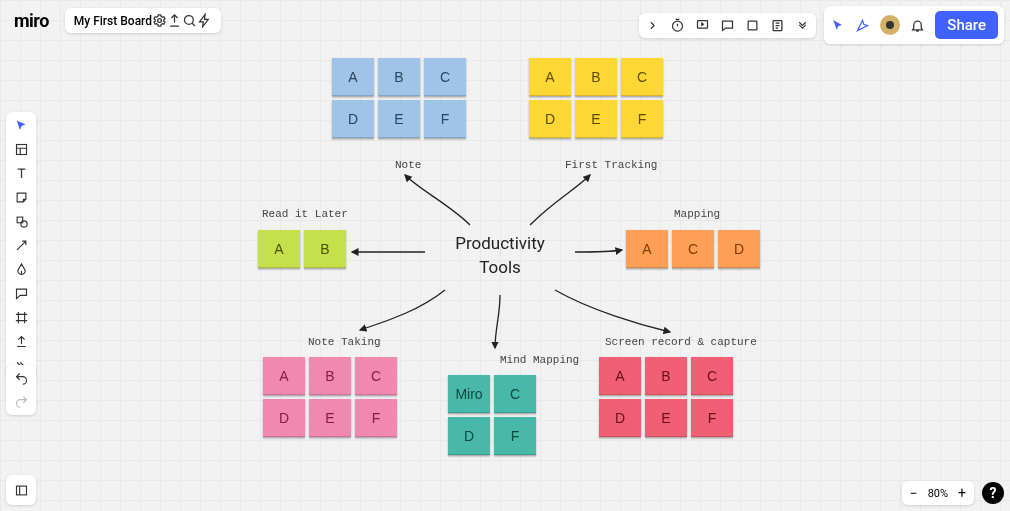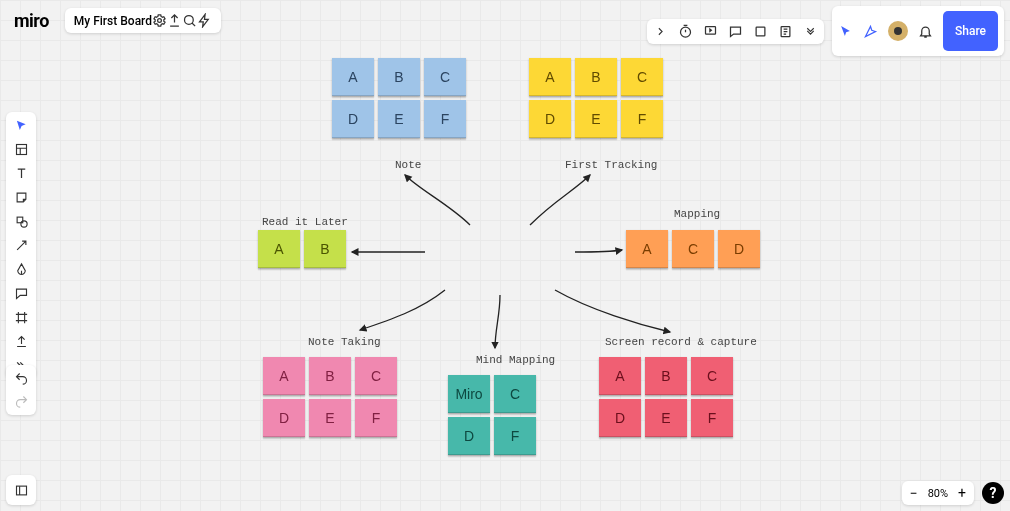--- a/index.html
+++ b/index.html
@@ -4,21 +4,21 @@
 <style>
 *{box-sizing:border-box;margin:0;padding:0;font-family:-apple-system,BlinkMacSystemFont,"Segoe UI",Roboto,sans-serif}
 body{width:1010px;height:511px;overflow:hidden;background:#f2f2f2;background-image:linear-gradient(#e9e9e9 1px,transparent 1px),linear-gradient(90deg,#e9e9e9 1px,transparent 1px);background-size:20px 20px;position:relative}
 .topbar{position:absolute;top:6px;left:6px;display:flex;align-items:center;gap:8px}
 .logo{font-size:18px;font-weight:700;letter-spacing:-.5px;padding:4px 8px}
 .board-pill{background:#fff;border-radius:6px;box-shadow:0 1px 3px rgba(0,0,0,.15);display:flex;align-items:center;padding:5px 9px;font-size:12px}
 .board-pill .title{font-weight:500}
 .icon{width:15px;height:15px;display:inline-flex;align-items:center;justify-content:center;color:#333;cursor:pointer}
 .topright{position:absolute;top:6px;right:6px;display:flex;gap:8px;align-items:center}
 .tr-group{background:#fff;border-radius:6px;box-shadow:0 1px 3px rgba(0,0,0,.15);display:flex;align-items:center;padding:5px 6px;gap:10px}
-.share-btn{background:#4262ff;color:#fff;border:none;border-radius:5px;padding:13px 12px;font-size:12px;font-weight:500;cursor:pointer}
+.share-btn{background:#4262ff;color:#fff;border:none;border-radius:5px;padding:5px 12px;font-size:15px;font-weight:500;cursor:pointer}
 .avatar{width:20px;height:20px;border-radius:50%;background:#d4b068;display:flex;align-items:center;justify-content:center}
 .avatar::after{content:"";width:8px;height:8px;border-radius:50%;background:#333}
 .left-toolbar{position:absolute;left:6px;top:112px;width:30px;background:#fff;border-radius:6px;box-shadow:0 1px 3px rgba(0,0,0,.15);display:flex;flex-direction:column;align-items:center;padding:6px 0;gap:9px}
 .left-toolbar .icon{width:15px;height:15px}
 .history-bar{position:absolute;left:6px;top:365px;width:30px;background:#fff;border-radius:6px;box-shadow:0 1px 3px rgba(0,0,0,.15);display:flex;flex-direction:column;align-items:center;padding:6px 0;gap:8px}
 .bottom-left{position:absolute;left:6px;bottom:6px;width:30px;height:30px;background:#fff;border-radius:6px;box-shadow:0 1px 3px rgba(0,0,0,.15);display:flex;align-items:center;justify-content:center}
 .bottom-right{position:absolute;right:6px;bottom:6px;display:flex;align-items:center;gap:8px}
 .zoom{background:#fff;border-radius:6px;box-shadow:0 1px 3px rgba(0,0,0,.15);display:flex;align-items:center;padding:4px 8px;gap:10px;font-size:11px}
 .help{width:22px;height:22px;border-radius:50%;background:#000;color:#fff;display:flex;align-items:center;justify-content:center;font-size:14px;font-weight:700}
 .canvas{position:absolute;inset:0;pointer-events:none}
@@ -235,61 +235,63 @@
       <path d="M470 225 C450 205,420 190,405 175"></path>
       <path d="M530 225 C555 200,575 190,590 175"></path>
       <path d="M425 252 C400 252,375 252,352 252"></path>
       <path d="M575 252 C595 252,610 252,622 250"></path>
       <path d="M445 290 C420 310,390 320,360 330"></path>
       <path d="M500 295 C500 315,495 330,495 348"></path>
       <path d="M555 290 C590 310,640 325,670 332"></path>
     </g>
   </svg>
 
+  <div class="center-label" style="white-space:pre-line"><span>Productivity
+Tools</span></div>
 
   <div id="groups-host">
       <div class="group-label" style="left: 395px; top: 159px;">Note</div>
       <div class="sticky-grid g3" style="left: 332px; top: 58px;">
         <div class="sticky blue">A</div>
         <div class="sticky blue">B</div>
         <div class="sticky blue">C</div>
         <div class="sticky blue">D</div>
         <div class="sticky blue">E</div>
         <div class="sticky blue">F</div>
       </div>
       <div class="group-label" style="left: 565px; top: 159px;">First Tracking</div>
       <div class="sticky-grid g3" style="left: 529px; top: 58px;">
         <div class="sticky yellow">A</div>
         <div class="sticky yellow">B</div>
         <div class="sticky yellow">C</div>
         <div class="sticky yellow">D</div>
         <div class="sticky yellow">E</div>
         <div class="sticky yellow">F</div>
       </div>
-      <div class="group-label" style="left: 262px; top: 208px; margin-top: 8px;">Read it Later</div>
+      <div class="group-label" style="left: 262px; top: 208px;">Read it Later</div>
       <div class="sticky-grid g2" style="left: 258px; top: 230px;">
         <div class="sticky lime">A</div>
         <div class="sticky lime">B</div>
       </div>
       <div class="group-label" style="left: 674px; top: 208px;">Mapping</div>
       <div class="sticky-grid g3" style="left: 626px; top: 230px;">
         <div class="sticky orange">A</div>
         <div class="sticky orange">C</div>
         <div class="sticky orange">D</div>
       </div>
       <div class="group-label" style="left: 308px; top: 336px;">Note Taking</div>
       <div class="sticky-grid g3" style="left: 263px; top: 357px;">
         <div class="sticky pink">A</div>
         <div class="sticky pink">B</div>
         <div class="sticky pink">C</div>
         <div class="sticky pink">D</div>
         <div class="sticky pink">E</div>
         <div class="sticky pink">F</div>
       </div>
-      <div class="group-label" style="left: 432px; top: 354px; padding-left: 44px;">Mind Mapping</div>
+      <div class="group-label" style="left: 456px; top: 354px; padding-left: 44px;">Mind Mapping</div>
       <div class="sticky-grid g2" style="left: 448px; top: 375px;">
         <div class="sticky teal">Miro</div>
         <div class="sticky teal">C</div>
         <div class="sticky teal">D</div>
         <div class="sticky teal">F</div>
       </div>
       <div class="group-label" style="left: 605px; top: 336px;">Screen record &amp; capture</div>
       <div class="sticky-grid g3" style="left: 599px; top: 357px;">
         <div class="sticky red">A</div>
         <div class="sticky red">B</div>

